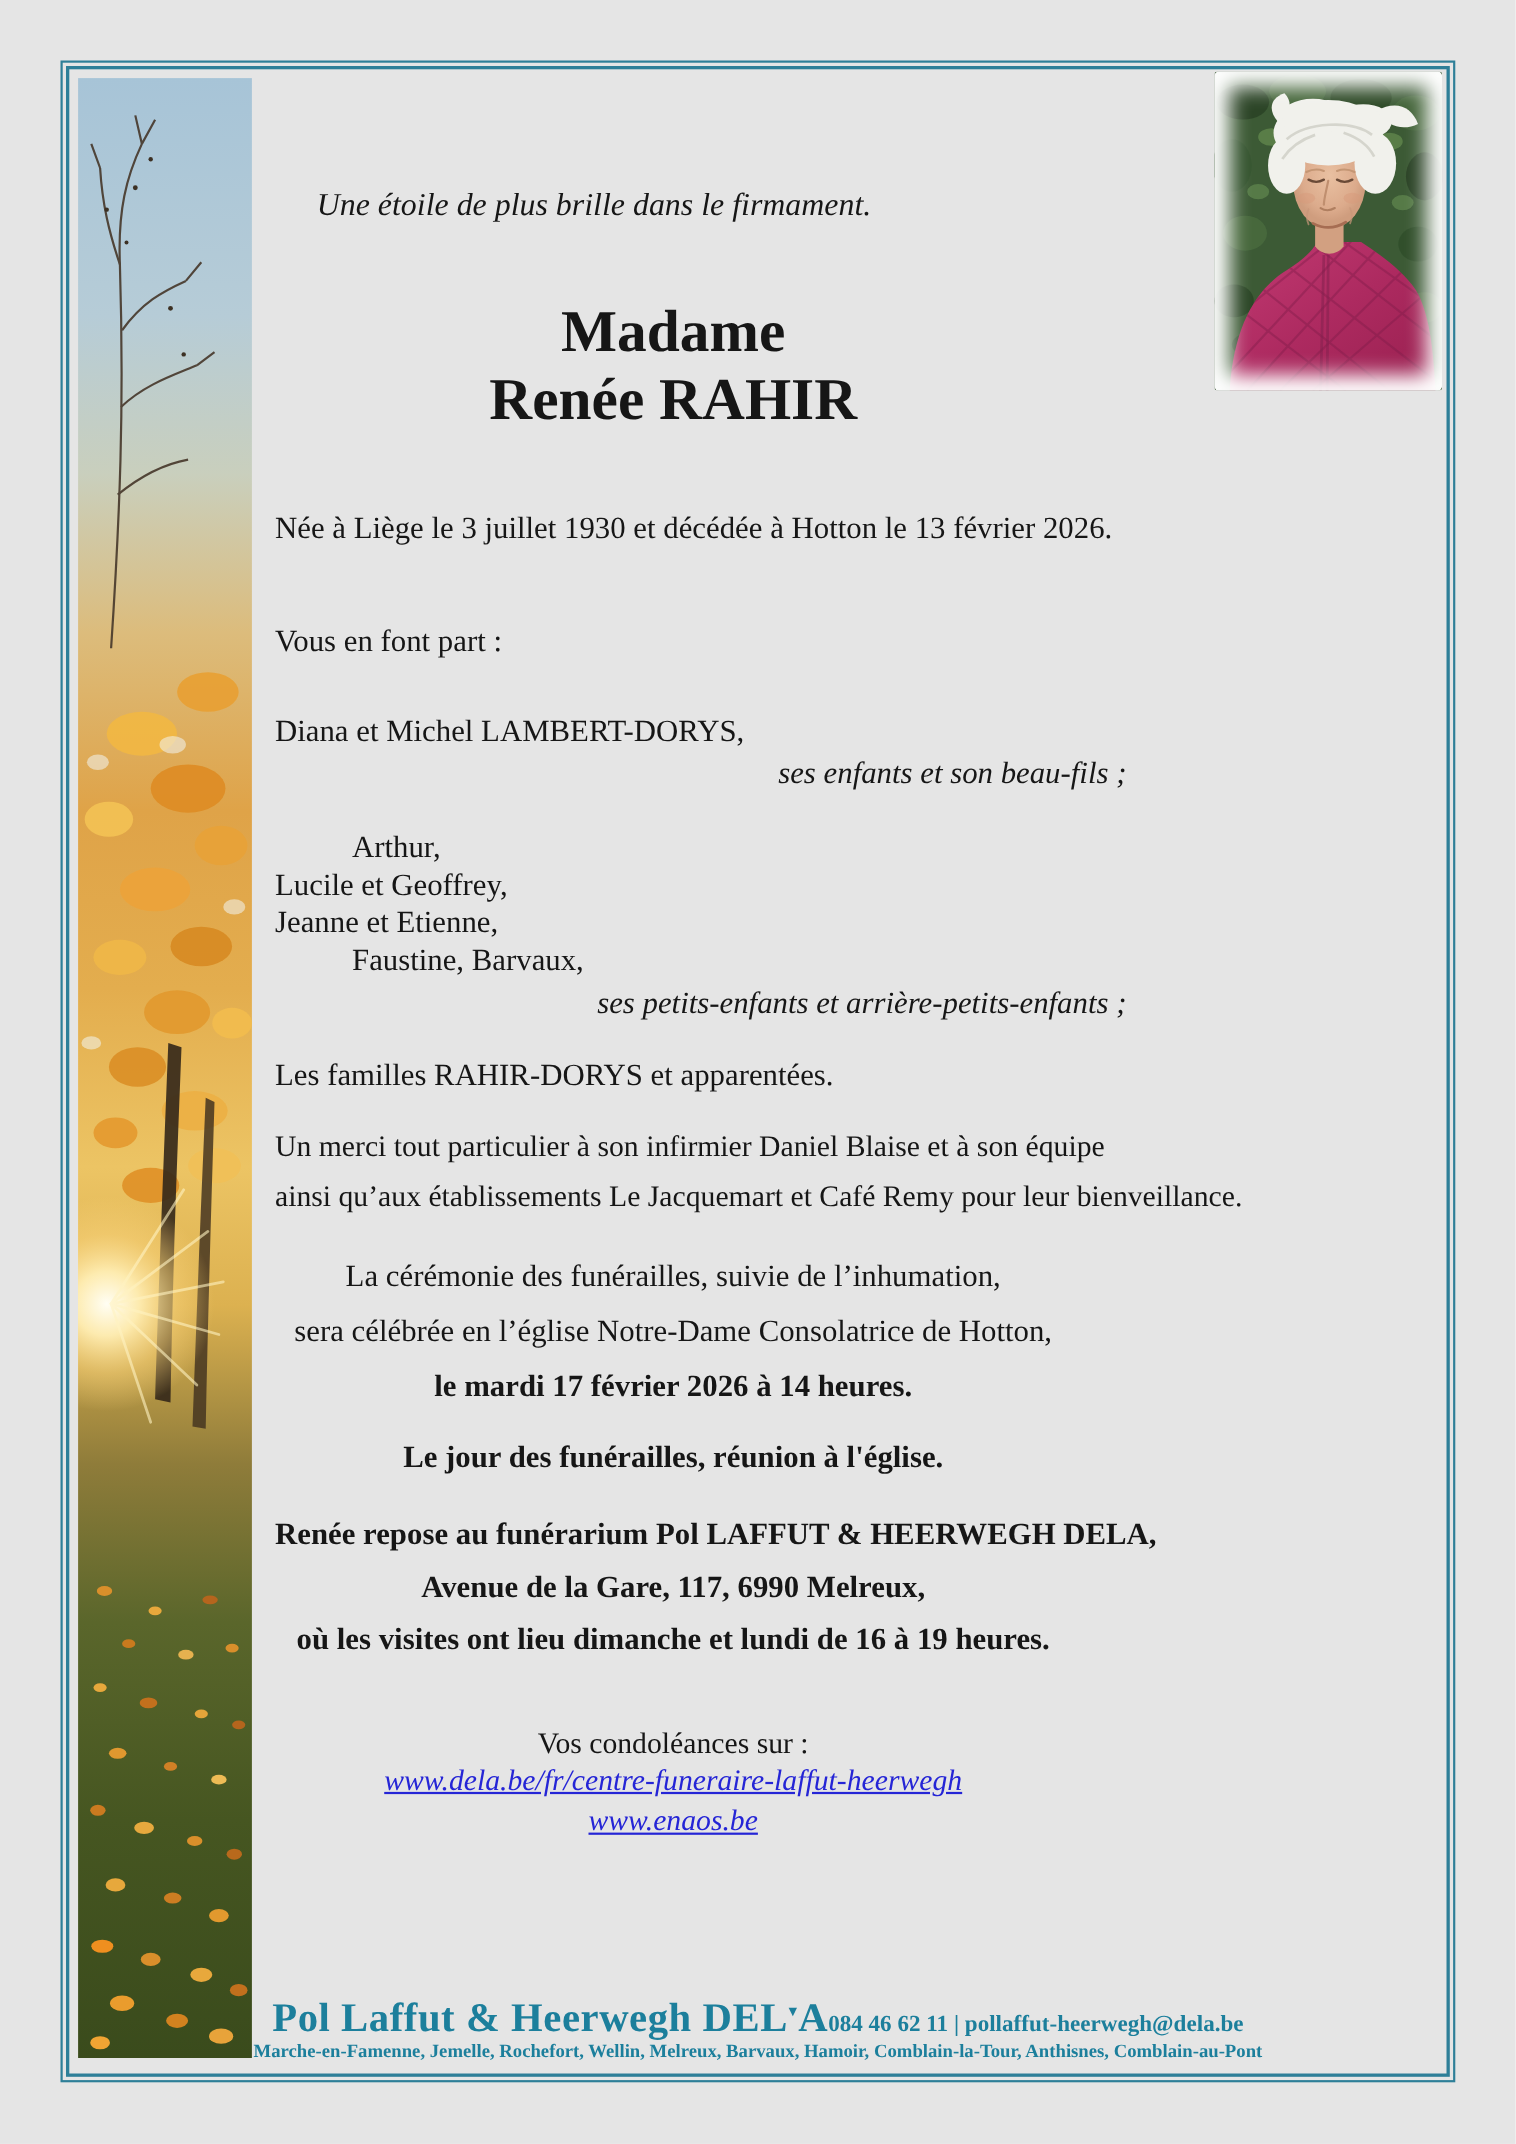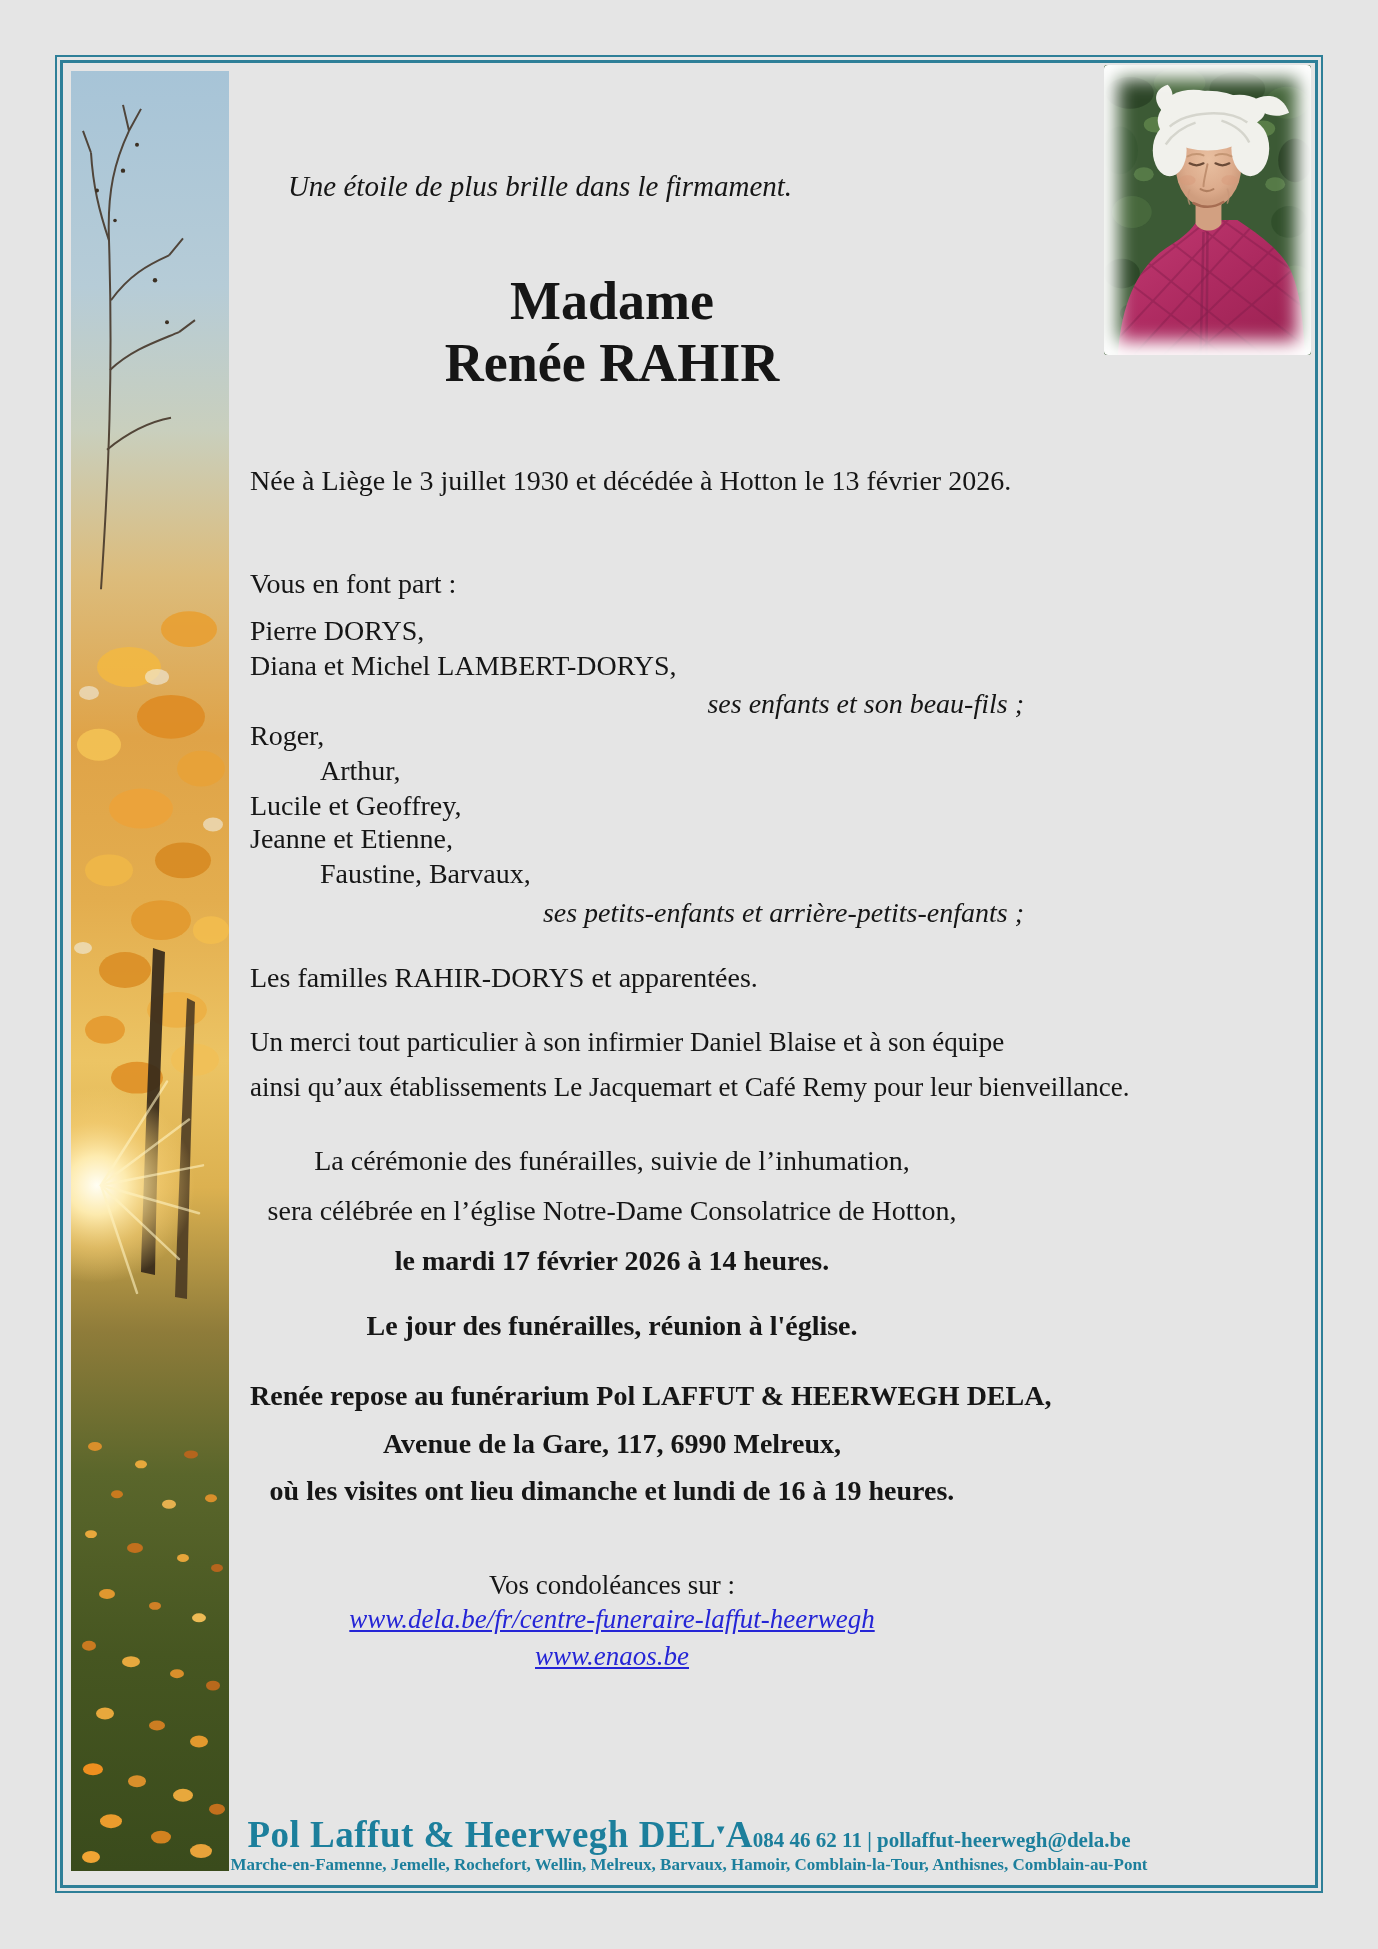--- a/index.html
+++ b/index.html
@@ -246,25 +246,23 @@
       </div>
 
       <div class="line epigraph" style="top:107px">Une étoile de plus brille dans le firmament.</div>
 
       <div class="line title" style="top:210px">Madame</div>
       <div class="line title" style="top:272px">Renée RAHIR</div>
       <div class="line" style="top:402px">Née à Liège le 3 juillet 1930 et décédée à Hotton le 13 février 2026.</div>
 
       <div class="line left" style="top:505px">Vous en font part :</div>
 
-      <div class="line left" style="top:552px">Pierre DORYS,</div>
       <div class="line left" style="top:587px">Diana et Michel LAMBERT-DORYS,</div>
       <div class="line rightrel" style="top:625px">ses enfants et son beau-fils ;</div>
 
-      <div class="line left" style="top:657px">Roger,</div>
       <div class="line left indent" style="top:692px">Arthur,</div>
       <div class="line left" style="top:727px">Lucile et Geoffrey,</div>
       <div class="line left" style="top:760px">Jeanne et Etienne,</div>
       <div class="line left indent" style="top:795px">Faustine, Barvaux,</div>
       <div class="line rightrel" style="top:834px">ses petits-enfants et arrière-petits-enfants ;</div>
 
       <div class="line left" style="top:899px">Les familles RAHIR-DORYS et apparentées.</div>
 
       <div class="line italic smallish" style="top:964px">Un merci tout particulier à son infirmier Daniel Blaise et à son équipe</div>
       <div class="line italic smallish" style="top:1009px">ainsi qu’aux établissements Le Jacquemart et Café Remy pour leur bienveillance.</div>

